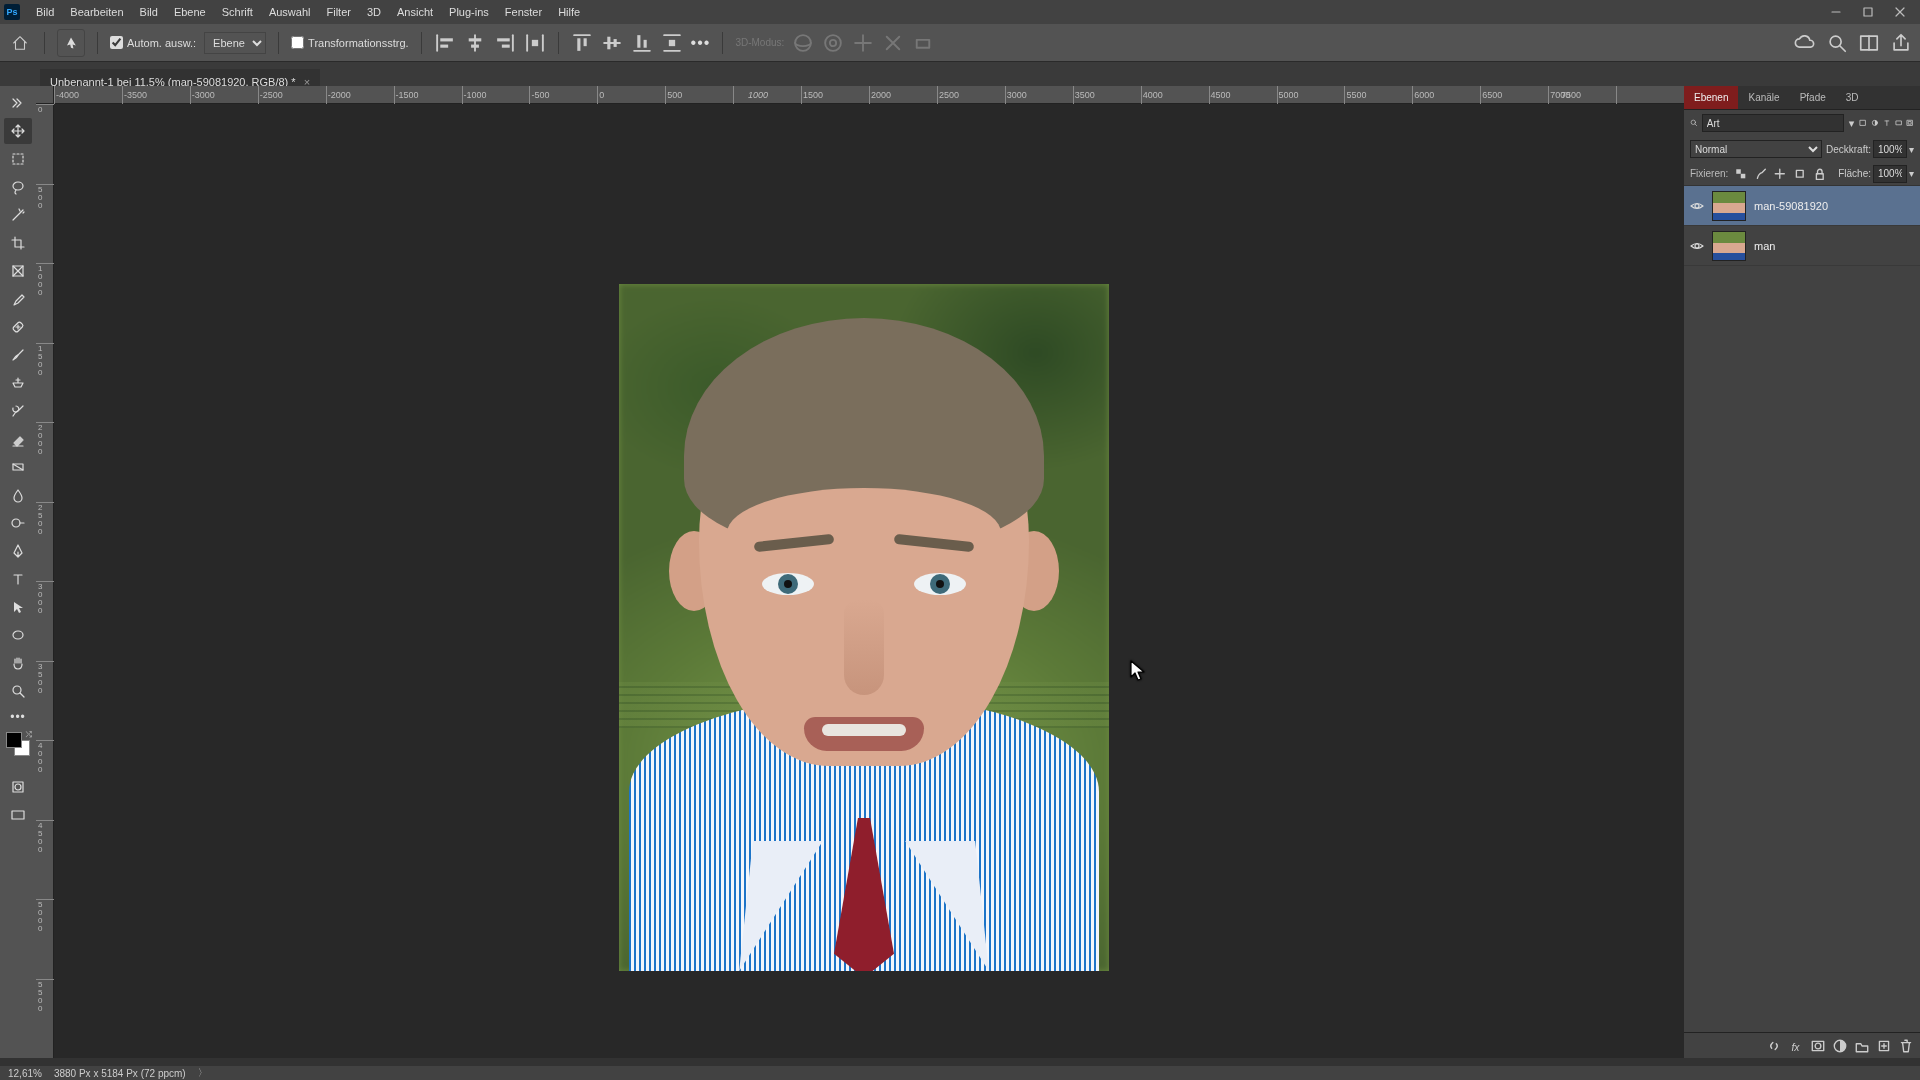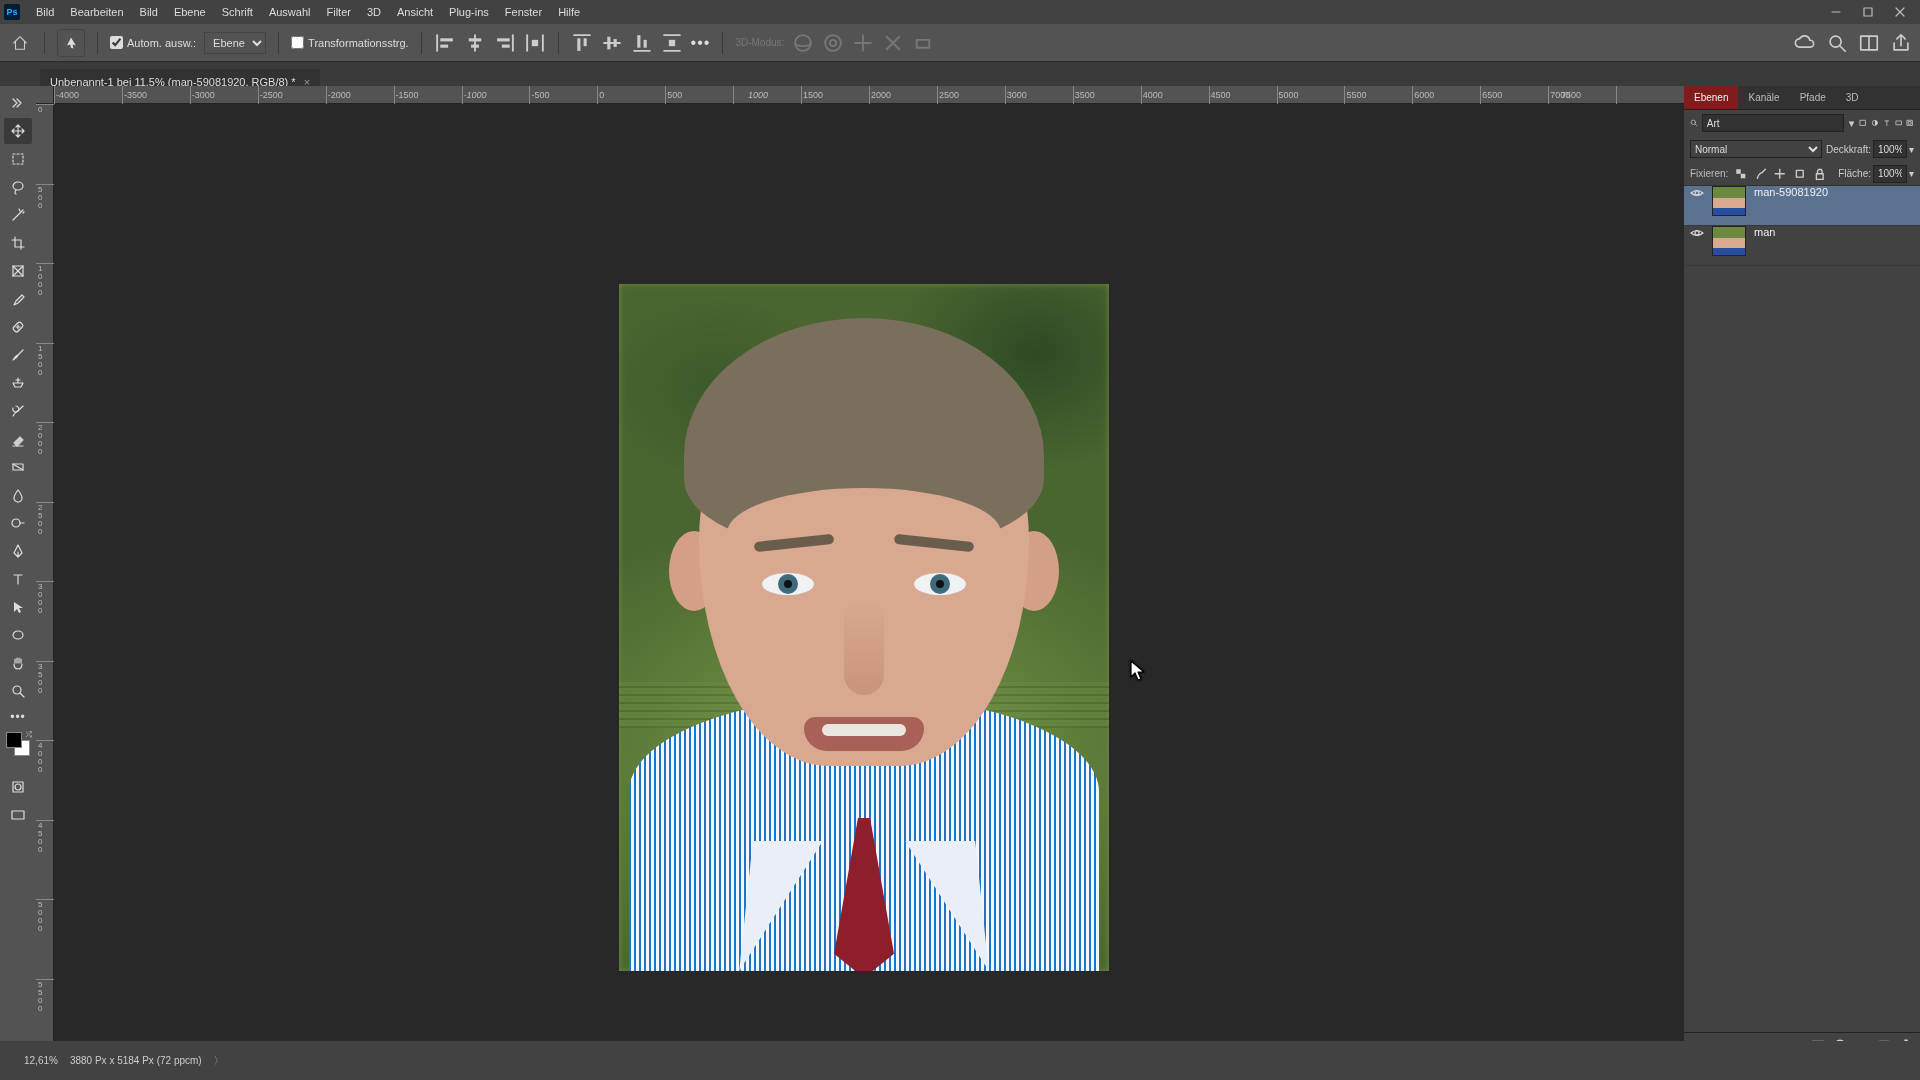--- a/index.html
+++ b/index.html
@@ -93,29 +93,29 @@
 .panels .row input[type=text]{background:#323232;border:1px solid #222;color:#ddd;height:18px;font-size:10px;padding:0 4px}
 .panels .row .kind{flex:1}
 .panels .mini-icon{width:18px;height:18px;display:flex;align-items:center;justify-content:center;color:#ccc}
 .panels .search{height:26px}
 .panels .blend{height:26px}
 .panels .blend select{background:#424242;border:1px solid #222;color:#ddd;height:18px;font-size:10px;flex:1}
 .panels .opacity{display:flex;align-items:center;gap:2px;font-size:10px;color:#ccc}
 .panels .opacity input{width:34px;height:16px;background:#424242;border:1px solid #222;color:#ddd;text-align:right;font-size:10px}
 .panels .lockrow{height:24px;font-size:10px;gap:6px;border-bottom:1px solid #333;color:#bbb}
 .panels .layers{flex:1;background:#424242;overflow:auto}
-.panels .layer{display:flex;height:40px;border-bottom:1px solid #393939;padding:0 6px;gap:8px}
+.panels .layer{display:flex;align-items:center;height:40px;border-bottom:1px solid #393939;padding:0 6px;gap:8px}
 .panels .layer.active{background:#5a7190}
 .panels .layer .vis{width:14px;height:14px;display:flex;align-items:center;justify-content:center;color:#ddd}
 .panels .layer .thumb{width:34px;height:30px;background:#888;border:1px solid #222;background-size:cover}
 .panels .layer .lname{font-size:11px;color:#eee}
 .panels .btm-strip{height:26px;display:flex;align-items:center;justify-content:flex-end;gap:6px;padding:0 6px;border-top:1px solid #222}
 .panels .btm-strip .bi{width:16px;height:16px;display:flex;align-items:center;justify-content:center;color:#ccc}
 
-.status{position:absolute;left:0;right:0;bottom:0;height:39px;background:#424242;display:flex;align-items:center;font-size:10px;color:#ccc;padding:0 24px;gap:12px}
+.status{position:absolute;left:0;right:0;bottom:0;height:14px;background:#424242;display:flex;align-items:center;font-size:10px;color:#ccc;padding:0 8px;gap:12px}
 .status .caret{color:#aaa}
 svg{stroke:currentColor;fill:none;stroke-width:1.2;stroke-linecap:round;stroke-linejoin:round}
 </style>
 </head>
 <body>
 
 <div class="menubar">
   <div class="ps-icon">Ps</div>
   <div id="menu-items" style="display:flex">
       <div class="menu-item">Bild</div>
@@ -450,21 +450,21 @@
         <div class="tlabel" style="left: 69.9167px;">-3500</div>
         <div class="tick maj" style="left: 135.833px;"></div>
         <div class="tlabel" style="left: 137.833px;">-3000</div>
         <div class="tick maj" style="left: 203.75px;"></div>
         <div class="tlabel" style="left: 205.75px;">-2500</div>
         <div class="tick maj" style="left: 271.667px;"></div>
         <div class="tlabel" style="left: 273.667px;">-2000</div>
         <div class="tick maj" style="left: 339.583px;"></div>
         <div class="tlabel" style="left: 341.583px;">-1500</div>
         <div class="tick maj" style="left: 407.5px;"></div>
-        <div class="tlabel" style="left: 409.5px; font-style: italic;">-1000</div>
+        <div class="tlabel" style="left: 409.5px;">-1000</div>
         <div class="tick maj" style="left: 475.417px;"></div>
         <div class="tlabel" style="left: 477.417px;">-500</div>
         <div class="tick maj" style="left: 543.333px;"></div>
         <div class="tlabel" style="left: 545.333px;">0</div>
         <div class="tick maj" style="left: 611.25px;"></div>
         <div class="tlabel" style="left: 613.25px;">500</div>
         <div class="tick maj" style="left: 679.167px;"></div>
         <div class="tlabel" style="left: 694px; font-style: italic;">1000</div>
         <div class="tick maj" style="left: 747.083px;"></div>
         <div class="tlabel" style="left: 749.083px;">1500</div>

